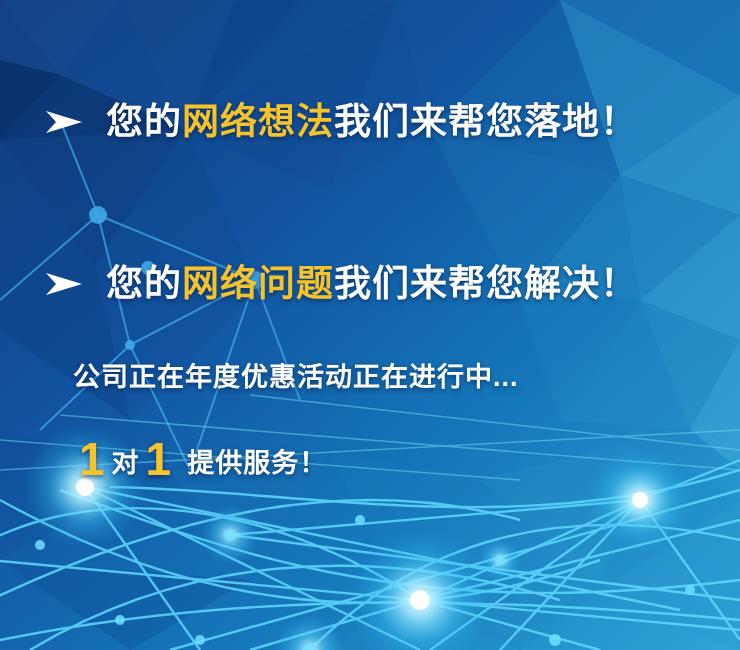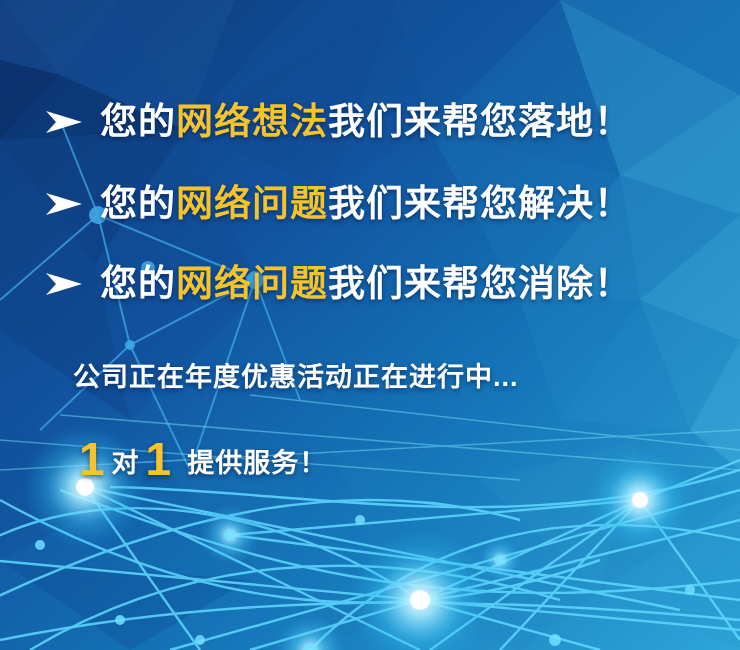--- a/index.html
+++ b/index.html
@@ -17,20 +17,21 @@
   .mesh{position:absolute;left:0;top:0;width:740px;height:650px;}
 
   
   .content{position:absolute;left:0;top:0;width:740px;height:650px;}
 
   .bullet-row{
     position:absolute;
     display:flex;
     align-items:center;
     white-space:nowrap;
+    gap:6px;
   }
   .row1{left:44px;top:103px;}
   .row2{left:44px;top:185px;}
   .row3{left:44px;top:265px;}
 
   .arrow-icon{
     width:40px;height:30px;
     flex:0 0 40px;
     margin-right:16px;
     display:block;
@@ -219,32 +220,26 @@
 
   <div class="content">
 
     <div class="bullet-row row1">
       <svg class="arrow-icon" viewBox="0 0 40 30">
         <polygon points="2,4 38,15 2,26 12,15" fill="#ffffff"></polygon>
       </svg>
       <div class="head-line"><span>您的</span><span class="hl">网络想法</span><span>我们来帮您落地！</span></div>
     </div>
 
-    <div class="bullet-row row2">
+
+    <div class="bullet-row row3">
       <svg class="arrow-icon" viewBox="0 0 40 30">
         <polygon points="2,4 38,15 2,26 12,15" fill="#ffffff"></polygon>
       </svg>
       <div class="head-line"><span>您的</span><span class="hl">网络问题</span><span>我们来帮您解决！</span></div>
-    </div>
-
-    <div class="bullet-row row3">
-      <svg class="arrow-icon" viewBox="0 0 40 30">
-        <polygon points="2,4 38,15 2,26 12,15" fill="#ffffff"></polygon>
-      </svg>
-      <div class="head-line"><span>您的</span><span class="hl">网络问题</span><span>我们来帮您消除！</span></div>
     </div>
 
     <div class="sub-line sub1">公司正在年度优惠活动正在进行中...</div>
 
     <div class="sub-line sub2">
       <span class="big-one">1</span>
       <span>对</span>
       <span class="big-one">1</span>
       <span class="sp"></span>
       <span>提供服务！</span>

